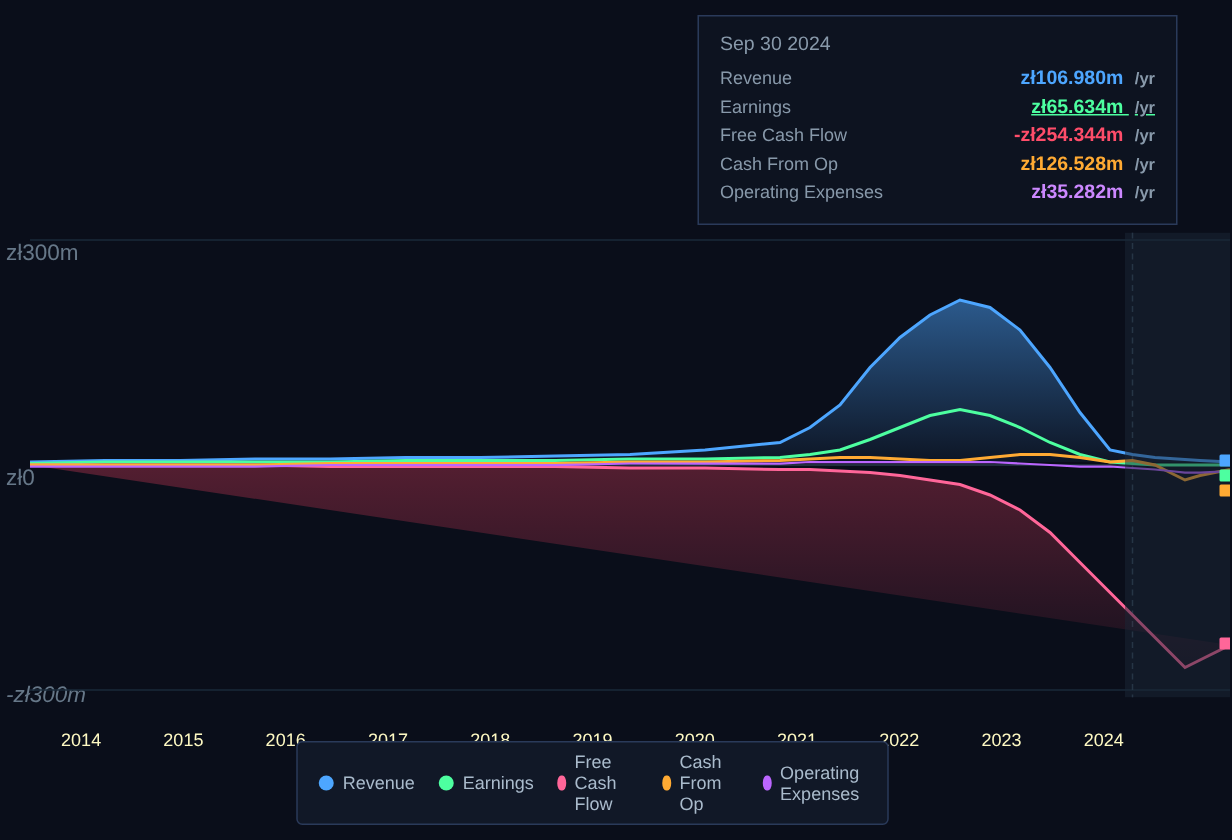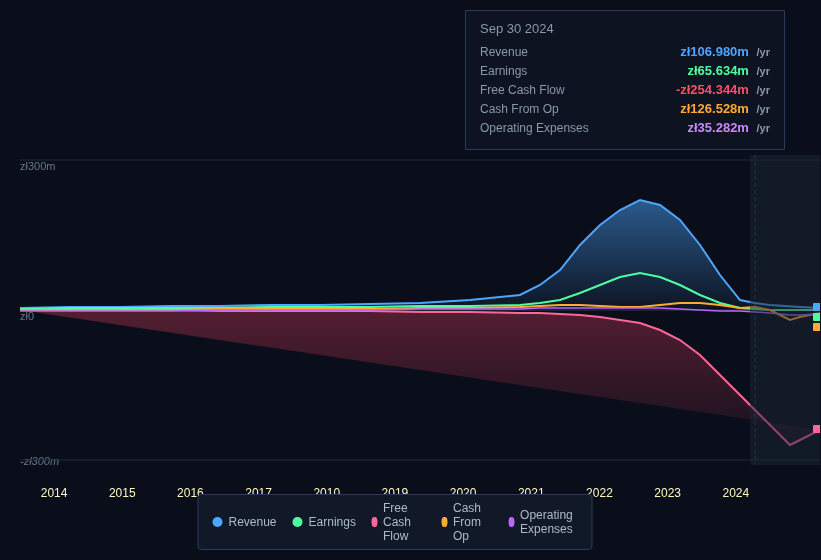--- a/index.html
+++ b/index.html
@@ -42,38 +42,38 @@
     .tooltip-label {
       color: #8899aa;
       min-width: 120px;
     }
     .tooltip-value {
       color: #fff;
       font-size: 13px;
       font-weight: bold;
     }
     .tooltip-value.blue { color: #4da6ff; text-align: center; }
-    .tooltip-value.green { color: #4dffa0; }
+    .tooltip-value.green { color: #4dffa0; text-decoration: underline; }
     .tooltip-value.red { color: #ff4d6a; margin-left: 14px; }
     .tooltip-value.orange { color: #ffaa33; }
     .tooltip-value.purple { color: #cc88ff; }
     .tooltip-unit {
       color: #8899aa;
       font-size: 11px;
       margin-left: 4px;
     }
     .profit-margin {
       color: #ccdd55;
       font-size: 12px;
     }
     .y-label {
       position: absolute;
-      left: 20px;
+      left: 4px;
       color: #667788;
-      font-size: 11px;
+      font-size: 15px;
     }
     .y-label-top { top: 160px; }
     .y-label-mid { top: 310px; }
     .y-label-bot { top: 455px; font-style: italic; }
     .x-labels {
       position: absolute;
       bottom: 60px;
       left: 0;
       right: 0;
       display: flex;
@@ -186,21 +186,21 @@
     <rect x="793" y="158" width="8" height="8" fill="#4dffa0" rx="1"></rect>
     <rect x="793" y="168" width="8" height="8" fill="#ffaa33" rx="1"></rect>
     <rect x="793" y="270" width="8" height="8" fill="#ff6699" rx="1"></rect>
   </svg>
 
   <div class="x-labels">
     <span class="x-label">2014</span>
     <span class="x-label">2015</span>
     <span class="x-label">2016</span>
     <span class="x-label">2017</span>
-    <span class="x-label">2010</span>
+    <span class="x-label">2018</span>
     <span class="x-label">2019</span>
     <span class="x-label">2020</span>
     <span class="x-label">2021</span>
     <span class="x-label">2022</span>
     <span class="x-label">2023</span>
     <span class="x-label">2024</span>
   </div>
 
   <div id="legend">
     <div class="legend-item">

